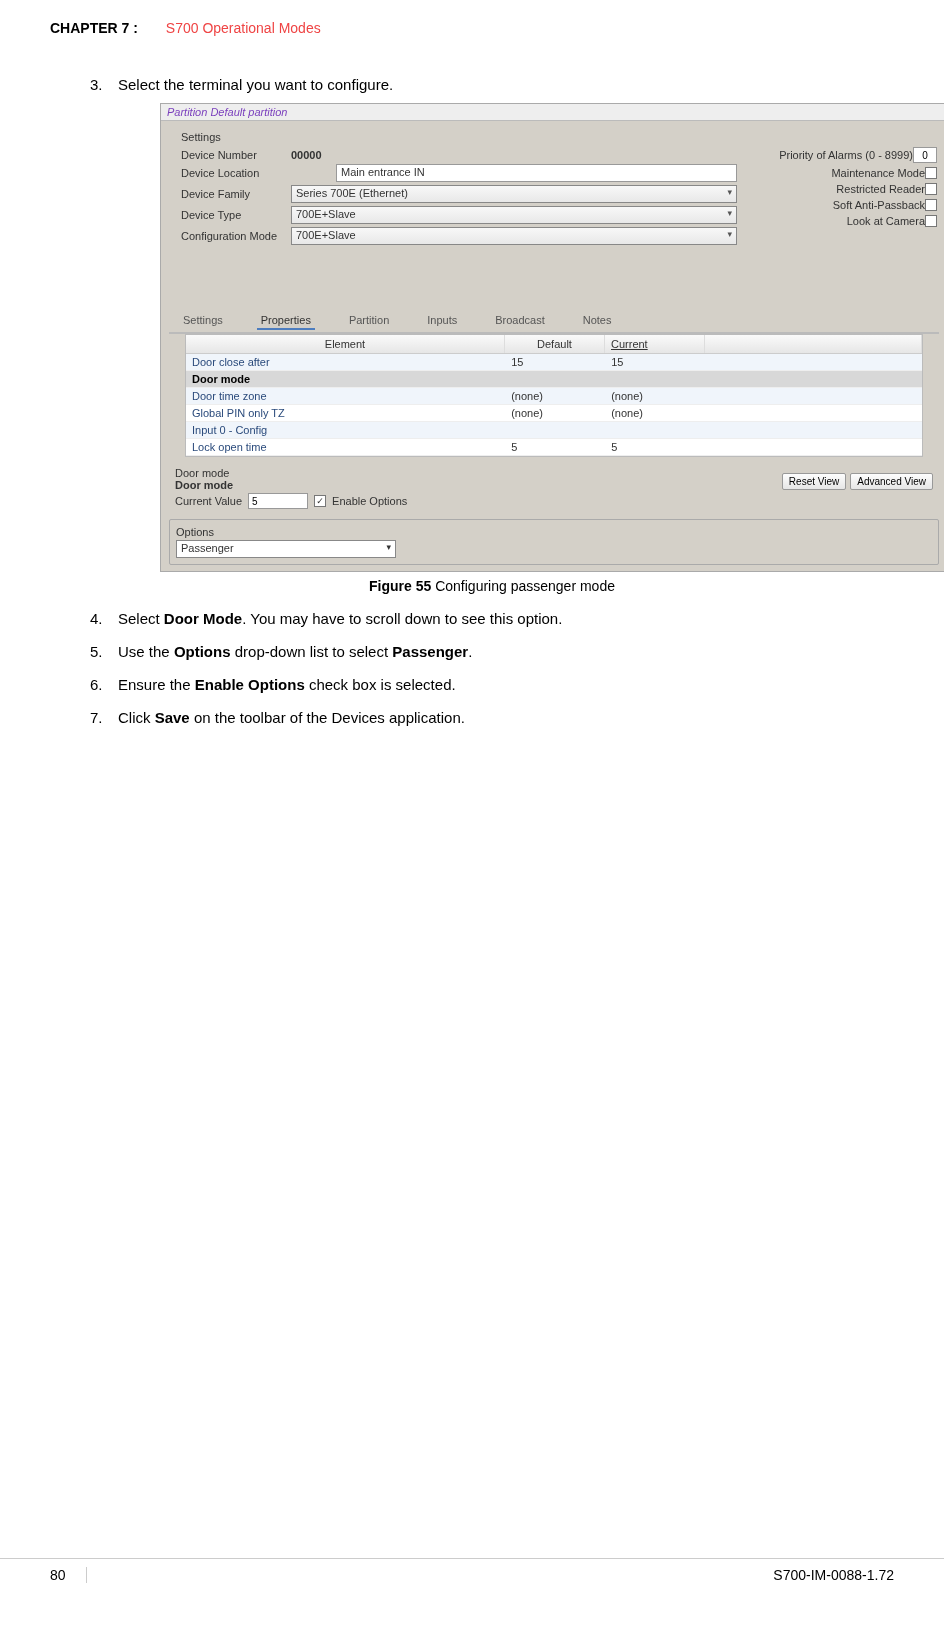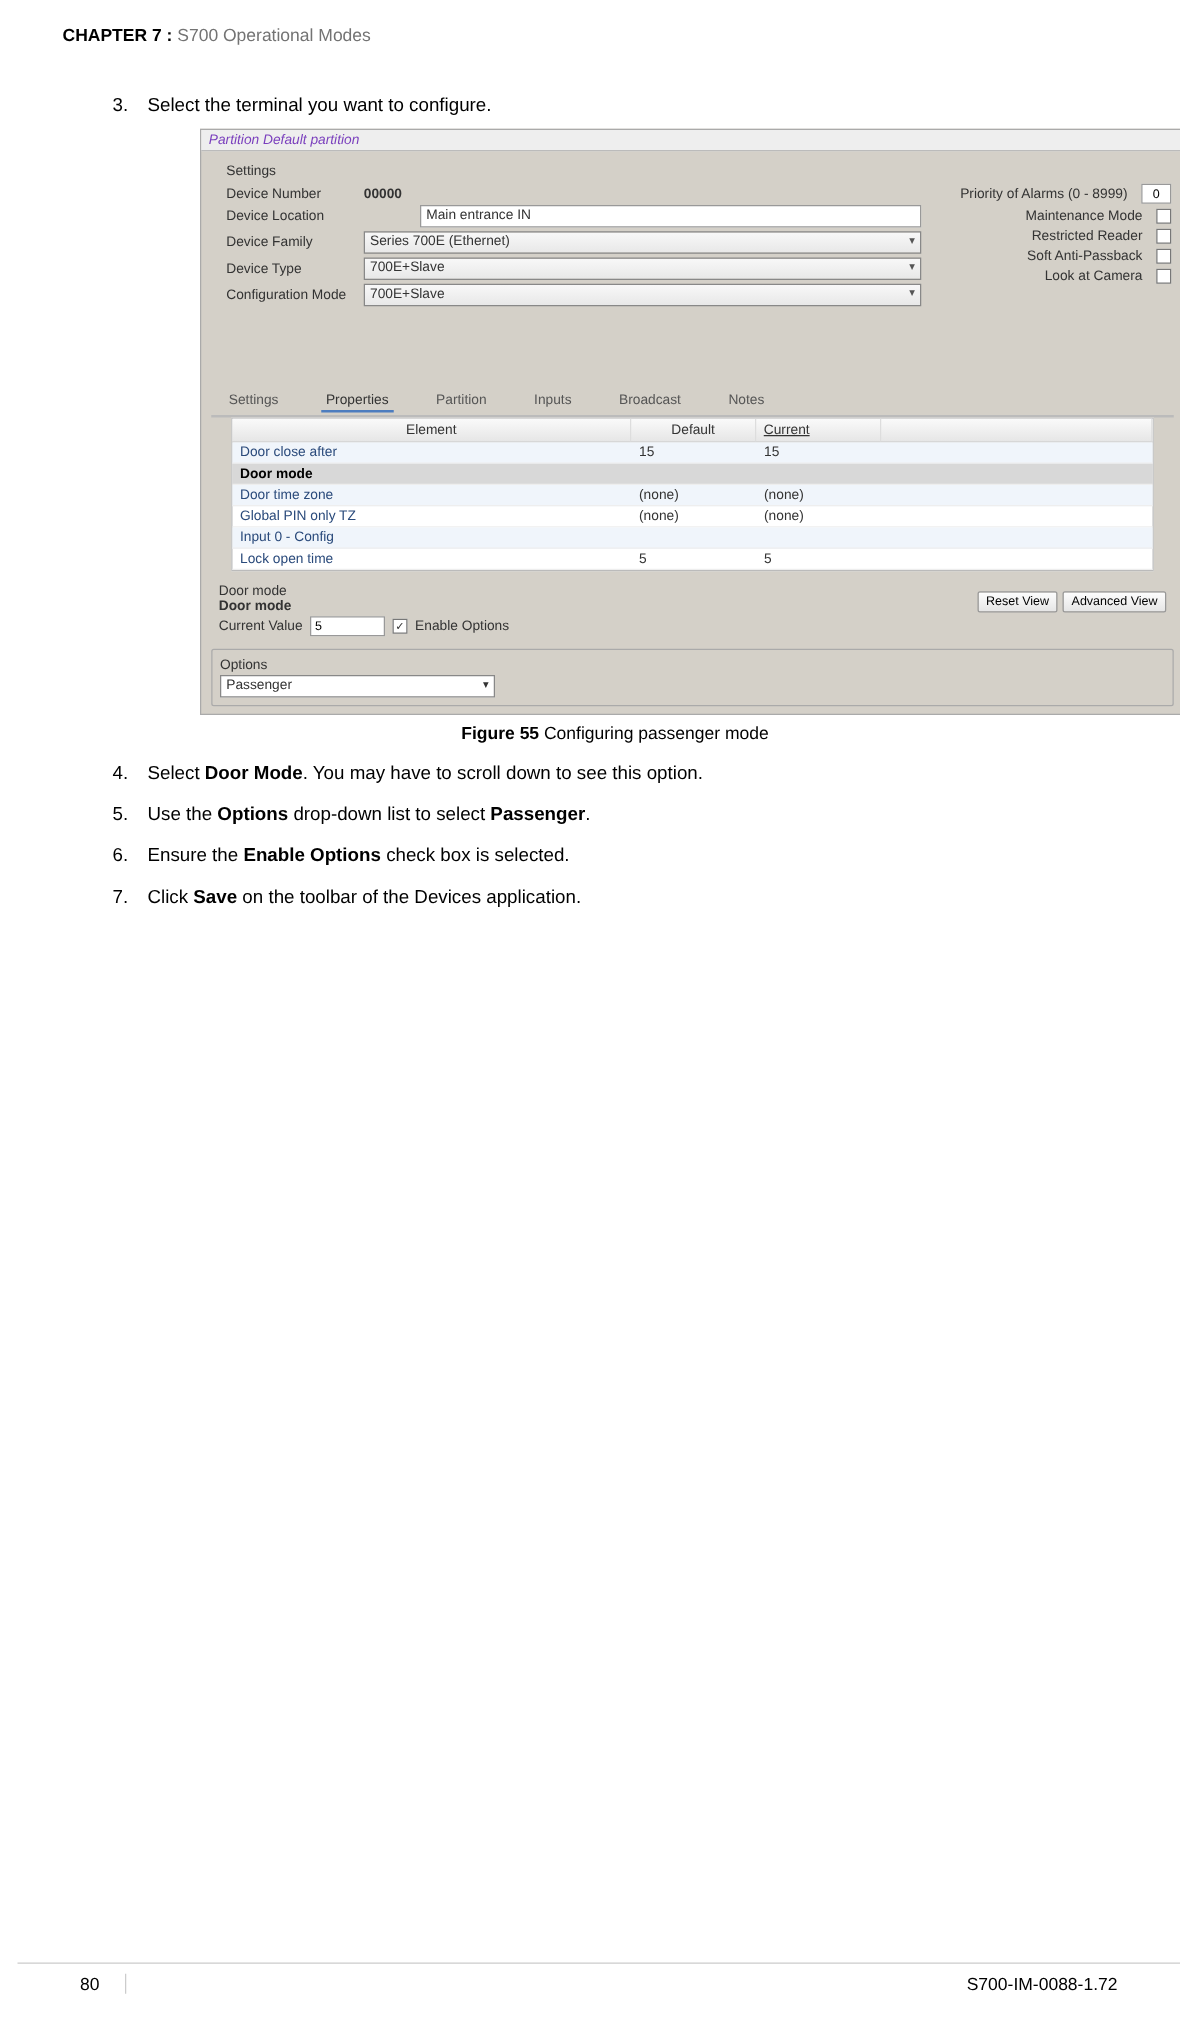--- a/index.html
+++ b/index.html
@@ -10,21 +10,21 @@
     width: 944px;
     height: 1625px;
     position: relative;
     padding: 20px 50px 0 50px;
   }
   .chapter-header {
     font-size: 14px;
     margin-bottom: 40px;
   }
   .chapter-header .num { font-weight: bold; }
-  .chapter-header .title { color: #737373; }
+  .chapter-header .title { color: #ef4444; margin-left: 24px; }
   ol.steps { list-style: none; margin-left: 40px; }
   ol.steps > li { margin-bottom: 16px; font-size: 15px; }
   ol.steps > li .n { display: inline-block; width: 28px; }
   .figure-wrap { margin: 10px 0 4px 70px; }
   .figure-caption { text-align: center; font-size: 14px; margin: 6px 0 14px 0; }
   .figure-caption .fignum { font-weight: bold; }
   .screenshot {
     width: 788px; border: 1px solid #aaa; background: #d4d0c8;
     font-family: "Segoe UI", Tahoma, sans-serif; font-size: 11px; color: #333;
   }
@@ -32,21 +32,21 @@
   .sc-body { display: flex; padding: 10px 10px 60px 20px; gap: 20px; }
   .sc-left { flex: 1; }
   .sc-right { width: 180px; text-align: right; padding-top: 16px; }
   .sc-section-label { font-size: 11px; margin-bottom: 6px; }
   .sc-row { display: flex; align-items: center; margin-bottom: 3px; }
   .sc-row .lbl { width: 110px; font-size: 11px; }
   .sc-row .val-bold { font-weight: bold; font-size: 11px; }
   .sc-input { background: #fff; border: 1px solid #999; height: 18px; padding: 1px 4px; font-size: 11px; flex: 1; margin-left: 45px; }
   .sc-combo { background: linear-gradient(#f8f8f8,#e8e8e8); border: 1px solid #888; height: 18px; padding: 1px 4px; font-size: 11px; flex: 1; position: relative; }
   .sc-combo::after { content: "▾"; position: absolute; right: 4px; top: 1px; font-size: 9px; color: #555; }
-  .sc-right .rline { display: flex; justify-content: flex-end; align-items: center; gap: 11px; margin-bottom: 4px; font-size: 11px; }
+  .sc-right .rline { display: flex; justify-content: flex-end; align-items: center; gap: 0; margin-bottom: 4px; font-size: 11px; }
   .sc-right .rline input[type=text] { width: 24px; height: 16px; border: 1px solid #999; font-size: 10px; text-align: center; }
   .sc-right .rline .cb { width: 12px; height: 12px; border: 1px solid #777; background: #fff; display: inline-block; }
   .tabs { display: flex; gap: 30px; padding: 4px 10px; border-bottom: 2px solid #bbb; font-size: 11px; margin: 0 8px; }
   .tab { color: #555; padding: 2px 4px; }
   .tab.active { color: #333; border-bottom: 2px solid #4d7dbf; margin-bottom: -2px; }
   .grid { margin: 0 24px; background: #fff; border: 1px solid #bbb; }
   .grid-header { display: flex; background: linear-gradient(#fafafa,#e6e6e6); border-bottom: 1px solid #ccc; font-size: 11px; }
   .grid-header > div { padding: 3px 6px; border-right: 1px solid #ddd; }
   .gh-el { flex: 1.5; text-align: center; }
   .gh-def { width: 100px; text-align: center; }
@@ -64,21 +64,21 @@
   .detail-panel .dp-title { font-size: 11px; }
   .detail-panel .dp-title2 { font-size: 11px; font-weight: bold; }
   .detail-panel .dp-row { display: flex; align-items: center; gap: 6px; font-size: 11px; margin-top: 2px; }
   .detail-panel .dp-row input[type=text] { width: 60px; height: 16px; border: 1px solid #999; font-size: 10px; padding: 0 3px; }
   .detail-panel .dp-row .cb { width: 12px; height: 12px; border: 1px solid #777; background: #fff; display: inline-flex; align-items: center; justify-content: center; font-size: 9px; }
   .dp-buttons { position: absolute; right: 6px; top: 10px; display: flex; gap: 4px; }
   .dp-buttons button { font-size: 10px; padding: 2px 6px; background: linear-gradient(#fdfdfd,#e6e6e6); border: 1px solid #999; border-radius: 2px; }
   .options-box { margin: 6px 8px; border: 1px solid #aaa; border-radius: 2px; padding: 6px; font-size: 11px; background: #d4d0c8; }
   .options-box .ob-combo { width: 220px; background: #fff; border: 1px solid #888; height: 18px; padding: 1px 4px; position: relative; font-size: 11px; }
   .options-box .ob-combo::after { content: "▾"; position: absolute; right: 4px; top: 1px; font-size: 9px; }
-  .footer { position: absolute; bottom: 30px; left: 14px; right: 0; display: flex; justify-content: space-between; padding: 0 50px; font-size: 14px; border-top: 1px solid #ccc; padding-top: 8px; }
+  .footer { position: absolute; bottom: 30px; left: 0; right: 0; display: flex; justify-content: space-between; padding: 12px 50px; font-size: 14px; border-top: 1px solid #ccc; padding-top: 8px; }
   .footer .pn { border-right: 1px solid #ccc; padding-right: 20px; }
 </style>
 </head>
 <body>
 
 <div class="chapter-header">
   <span class="num">CHAPTER  7 :</span><span class="title"> S700 Operational Modes</span>
 </div>
 
 <ol class="steps">

